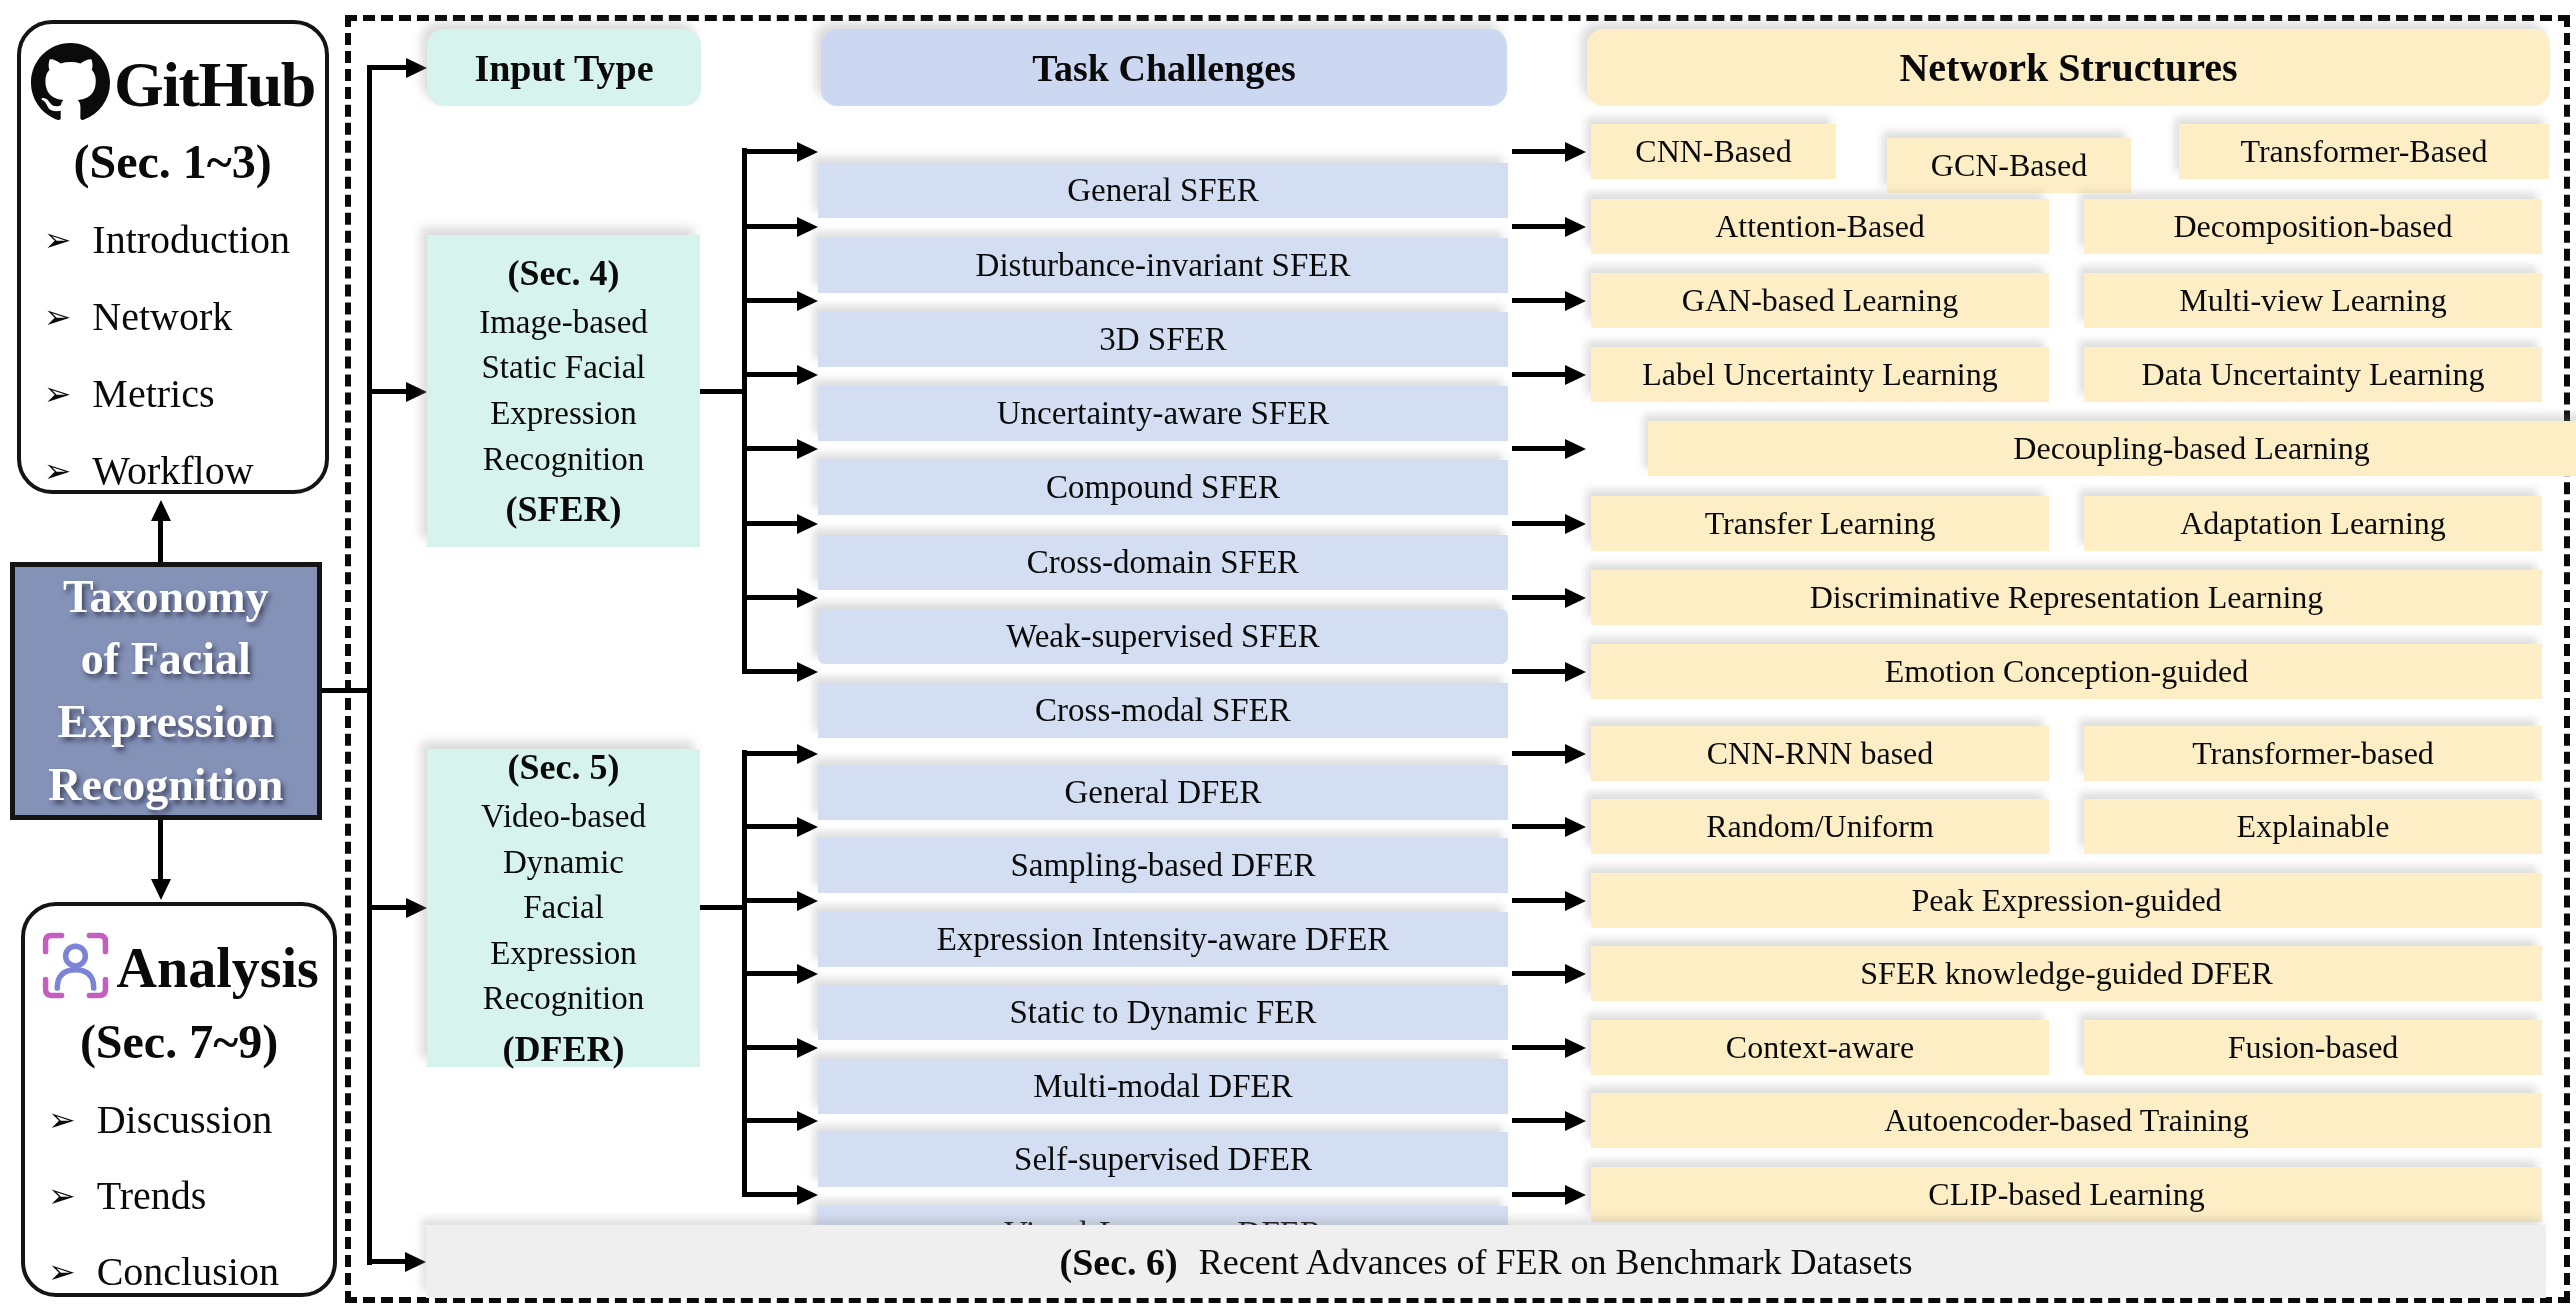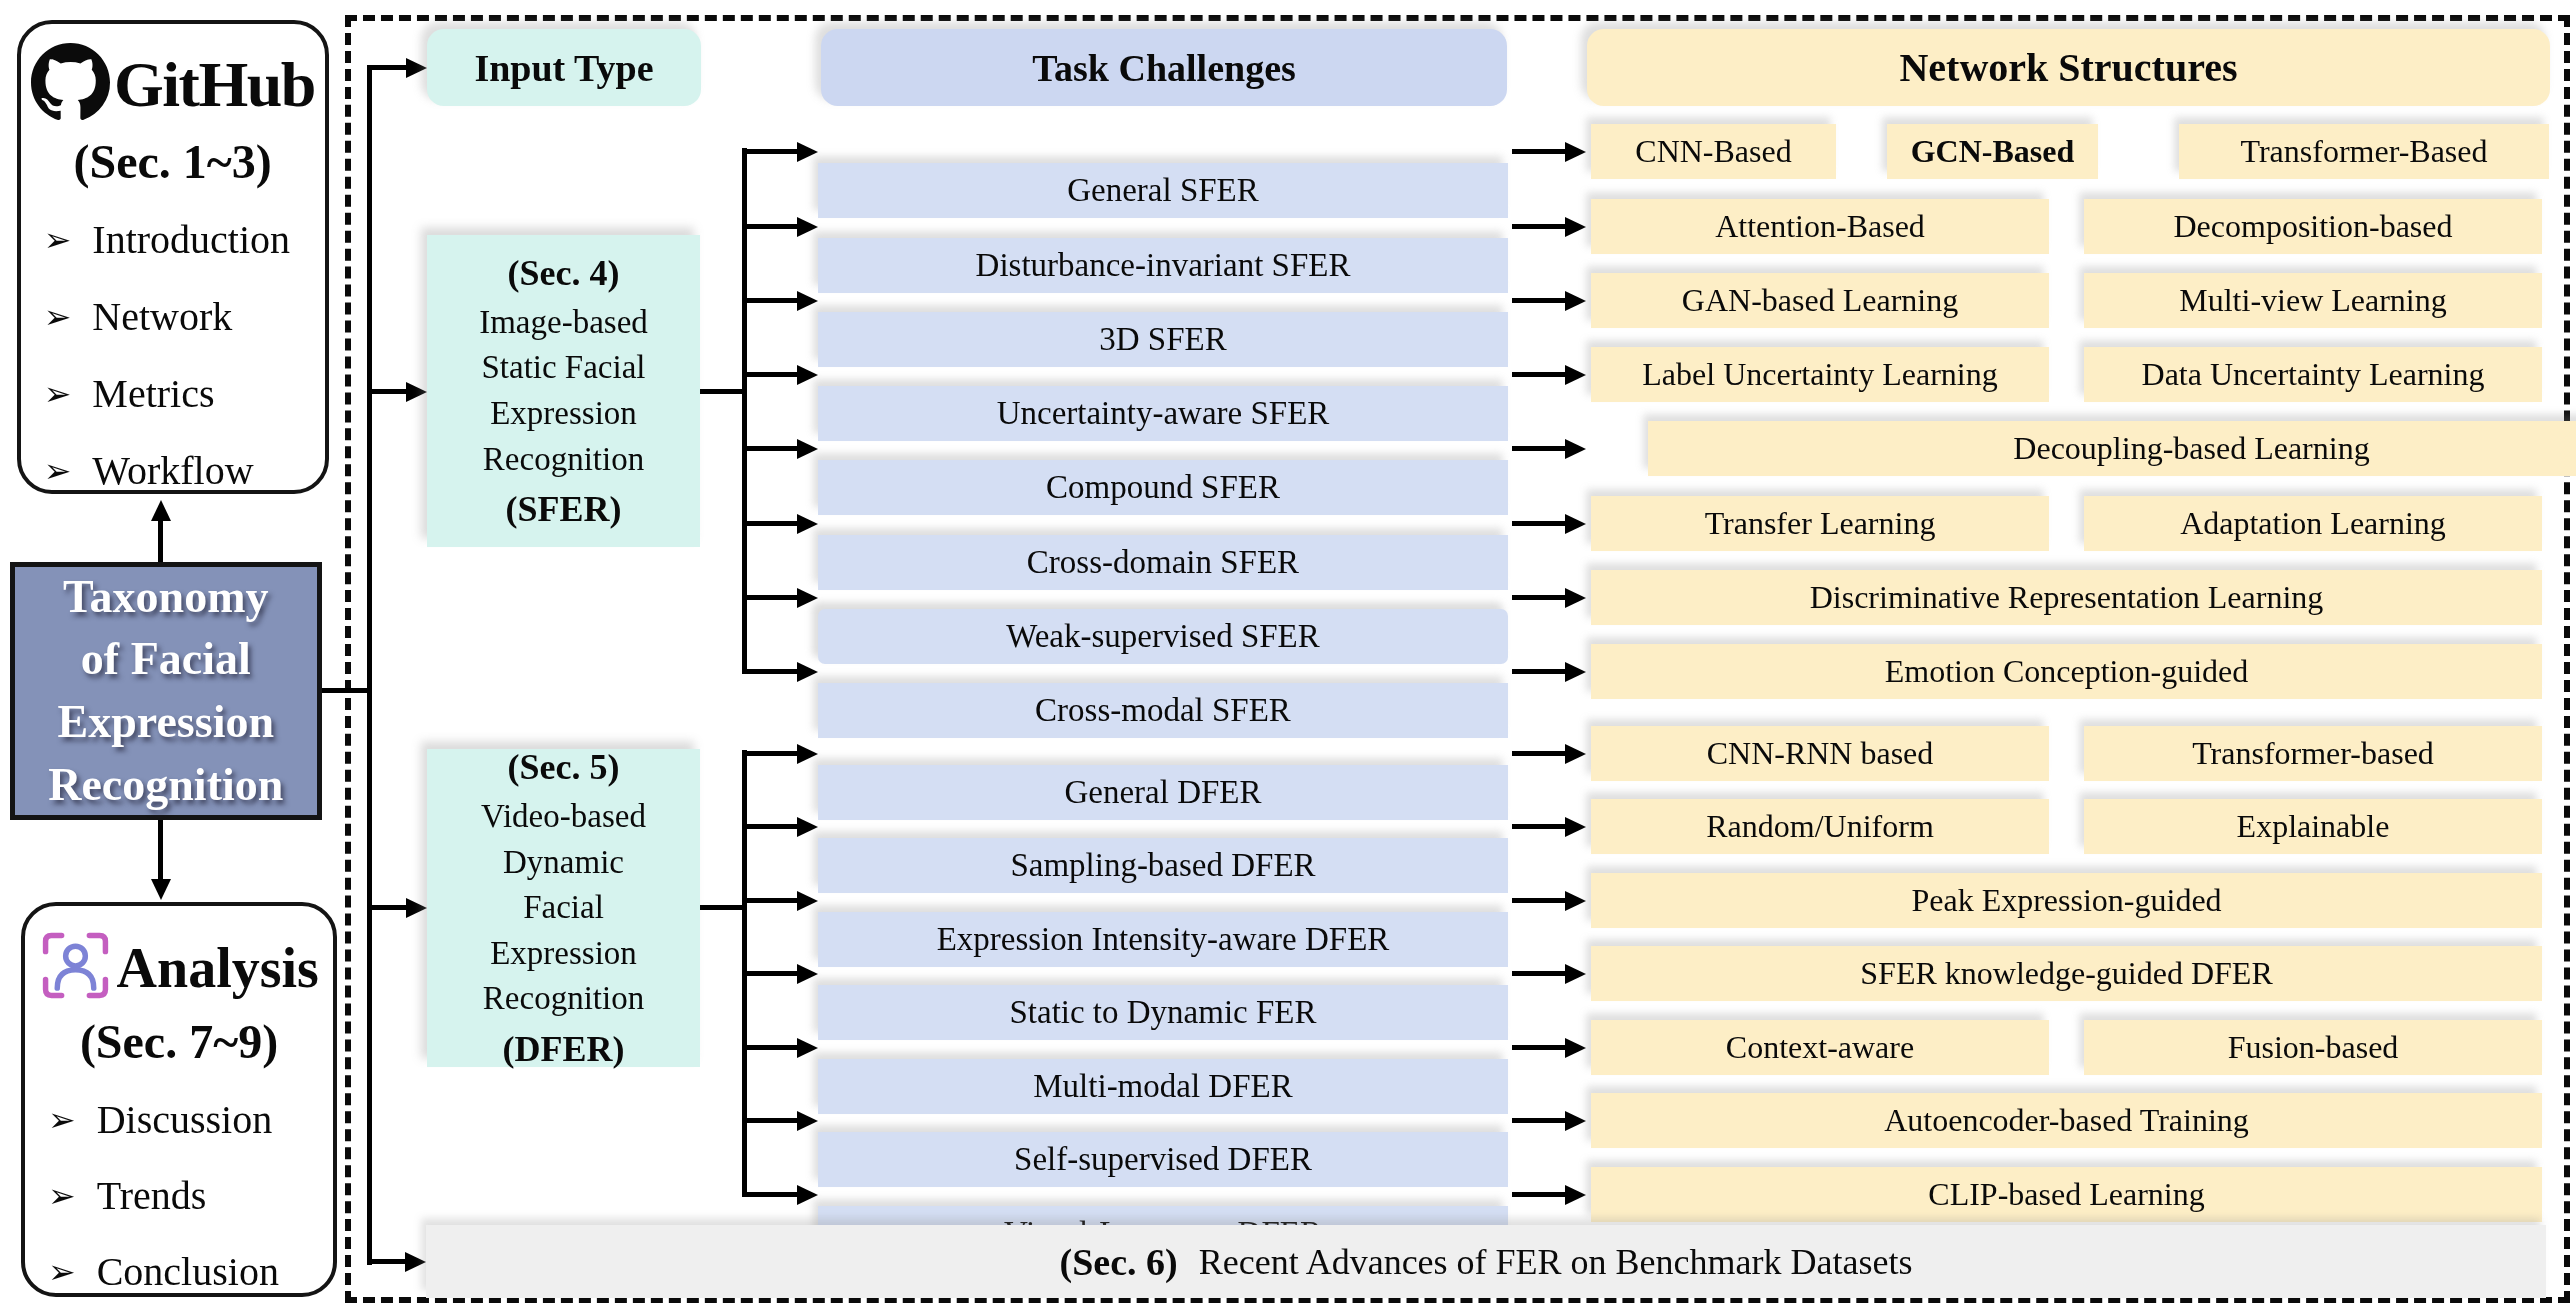--- a/index.html
+++ b/index.html
@@ -194,21 +194,21 @@
       <div class="sec-line"><span>Recognition</span></div>
     </div>
   <div class="b">(DFER)</div>
 </div>
 
 <div id="rows">
     <div class="abs hline arr-r" style="left:742px; top:149px; width:55px;"></div>
     <div class="abs task-box" style="top:124px;">General SFER</div>
     <div class="abs hline arr-r" style="left:1512px; top:149px; width:53px;"></div>
     <div class="abs net-box" style="left:1591px; top:124px; width:245px;">CNN-Based</div>
-    <div class="abs net-box" style="left:1887px; top:124px; width:211px;font-weight:bold;">GCN-Based</div>
+    <div class="abs net-box" style="left:1887px; top:138px; width:244px;">GCN-Based</div>
     <div class="abs net-box" style="left:2179px; top:124px; width:370px;">Transformer-Based</div>
     <div class="abs hline arr-r" style="left:742px; top:224px; width:55px;"></div>
     <div class="abs task-box" style="top:199px;">Disturbance-invariant SFER</div>
     <div class="abs hline arr-r" style="left:1512px; top:224px; width:53px;"></div>
     <div class="abs net-box" style="left:1591px; top:199px; width:458px;">Attention-Based</div>
     <div class="abs net-box" style="left:2084px; top:199px; width:458px;">Decomposition-based</div>
     <div class="abs hline arr-r" style="left:742px; top:298px; width:55px;"></div>
     <div class="abs task-box" style="top:273px;">3D SFER</div>
     <div class="abs hline arr-r" style="left:1512px; top:298px; width:53px;"></div>
     <div class="abs net-box" style="left:1591px; top:273px; width:458px;">GAN-based Learning</div>

